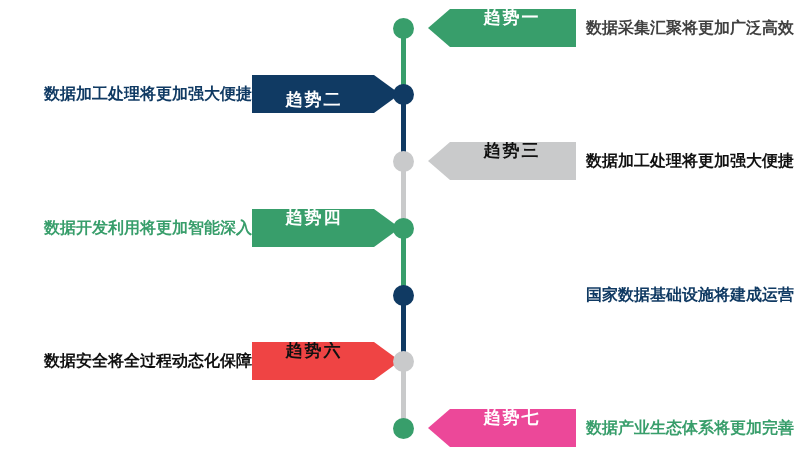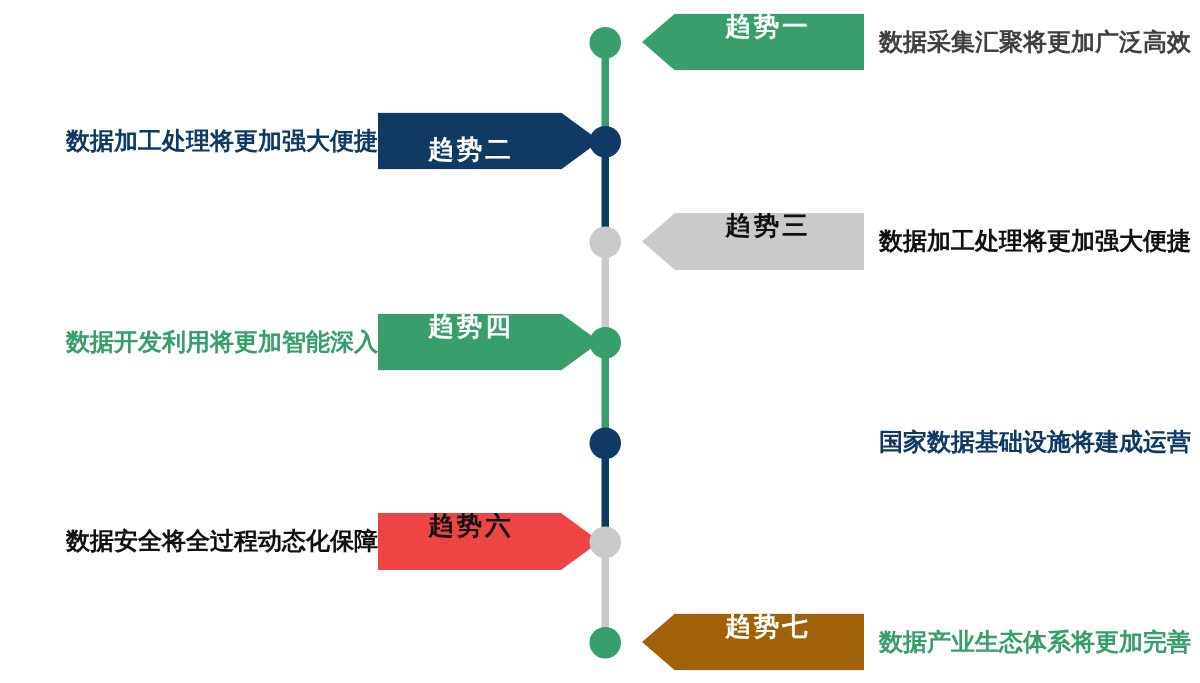--- a/index.html
+++ b/index.html
@@ -97,19 +97,19 @@
     </div>
     <div class="node" style="background: rgb(16, 58, 99); left: 393px; top: 285px;"></div>
     <div class="row" style="top: 342px;">
       <div class="chev left" style="background: #ef4444;">
         <span style="color: rgb(17, 17, 17);">趋势六</span>
       </div>
       <div class="caption left" style="color: rgb(17, 17, 17);">数据安全将全过程动态化保障</div>
     </div>
     <div class="node" style="background: rgb(201, 202, 203); left: 393px; top: 351px;"></div>
     <div class="row" style="top: 409px;">
-      <div class="chev right" style="background: #a16207; font-family: Liberation Serif, serif;">
+      <div class="chev right" style="background: #ec4899; font-family: Liberation Serif, serif;">
         <span style="color: rgb(255, 255, 255);">趋势七</span>
       </div>
       <div class="caption right" style="color: rgb(56, 158, 107);">数据产业生态体系将更加完善</div>
     </div>
     <div class="node" style="background: rgb(56, 158, 107); left: 393px; top: 418px;"></div>
   </div>
 
 </body></html>

